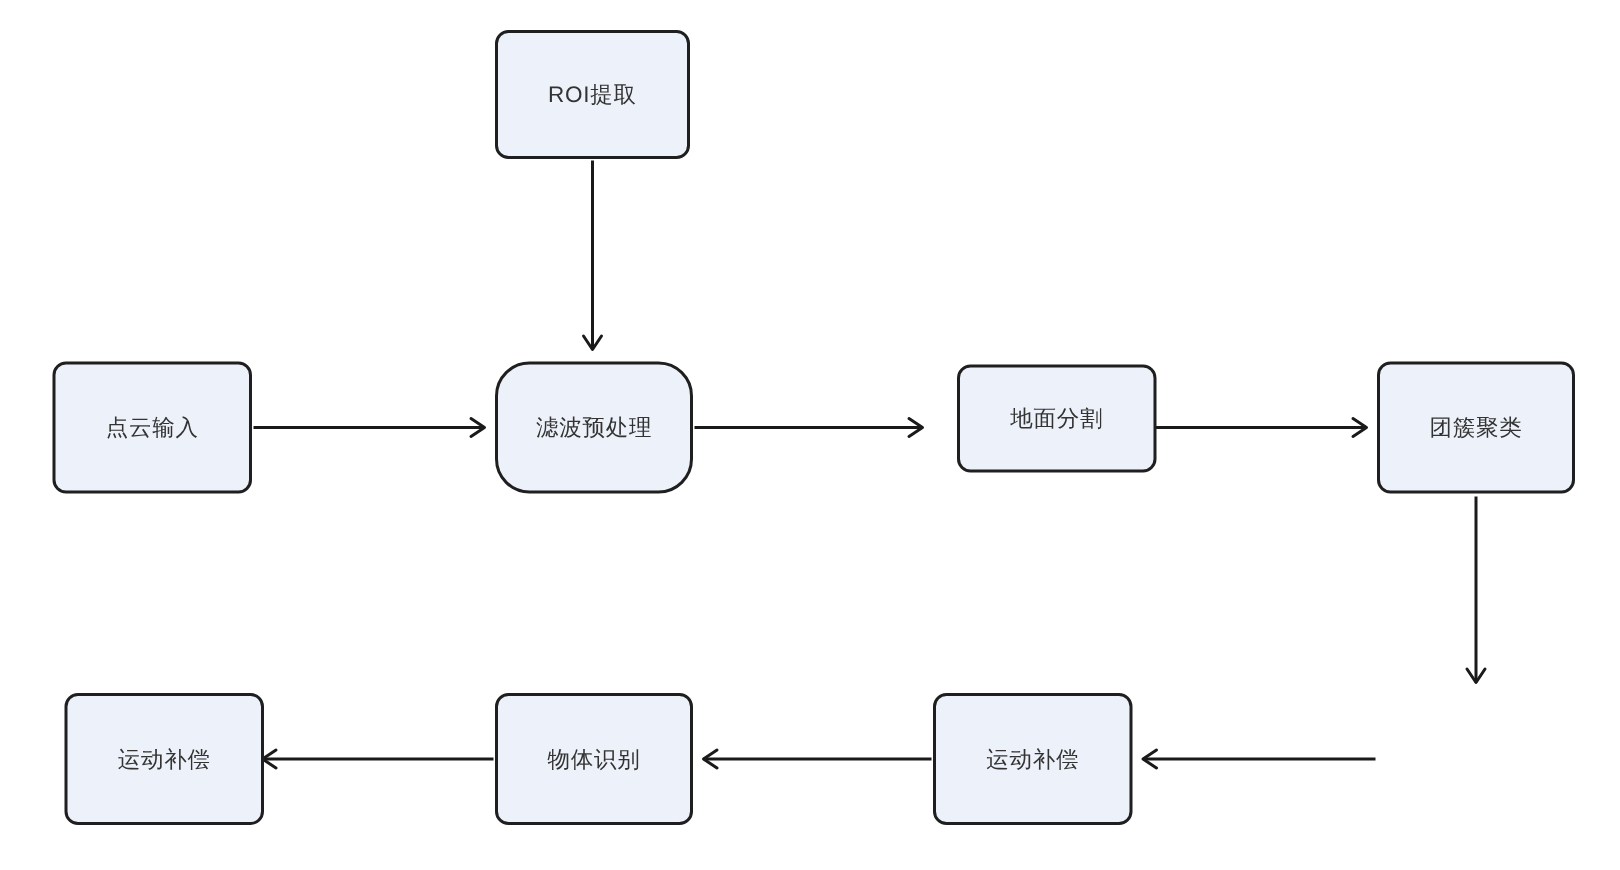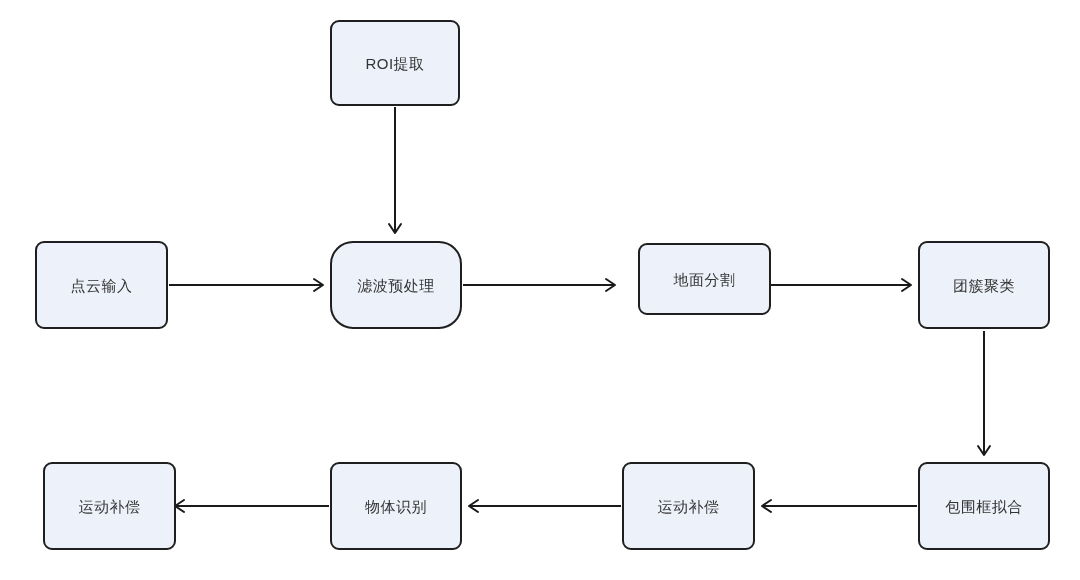--- a/index.html
+++ b/index.html
@@ -82,17 +82,14 @@
 
   <div class="node" style="left:43px; top:462px; width:133px; height:88px;">
     <span>运动补偿</span>
   </div>
   <div class="node" style="left:330px; top:462px; width:132px; height:88px;">
     <span>物体识别</span>
   </div>
   <div class="node" style="left:622px; top:462px; width:133px; height:88px;">
     <span>运动补偿</span>
   </div>
-  <div class="node" style="left:918px; top:462px; width:132px; height:88px;">
-    <span>包围框拟合</span>
-  </div>
 
 </div>
 
 </body></html>

